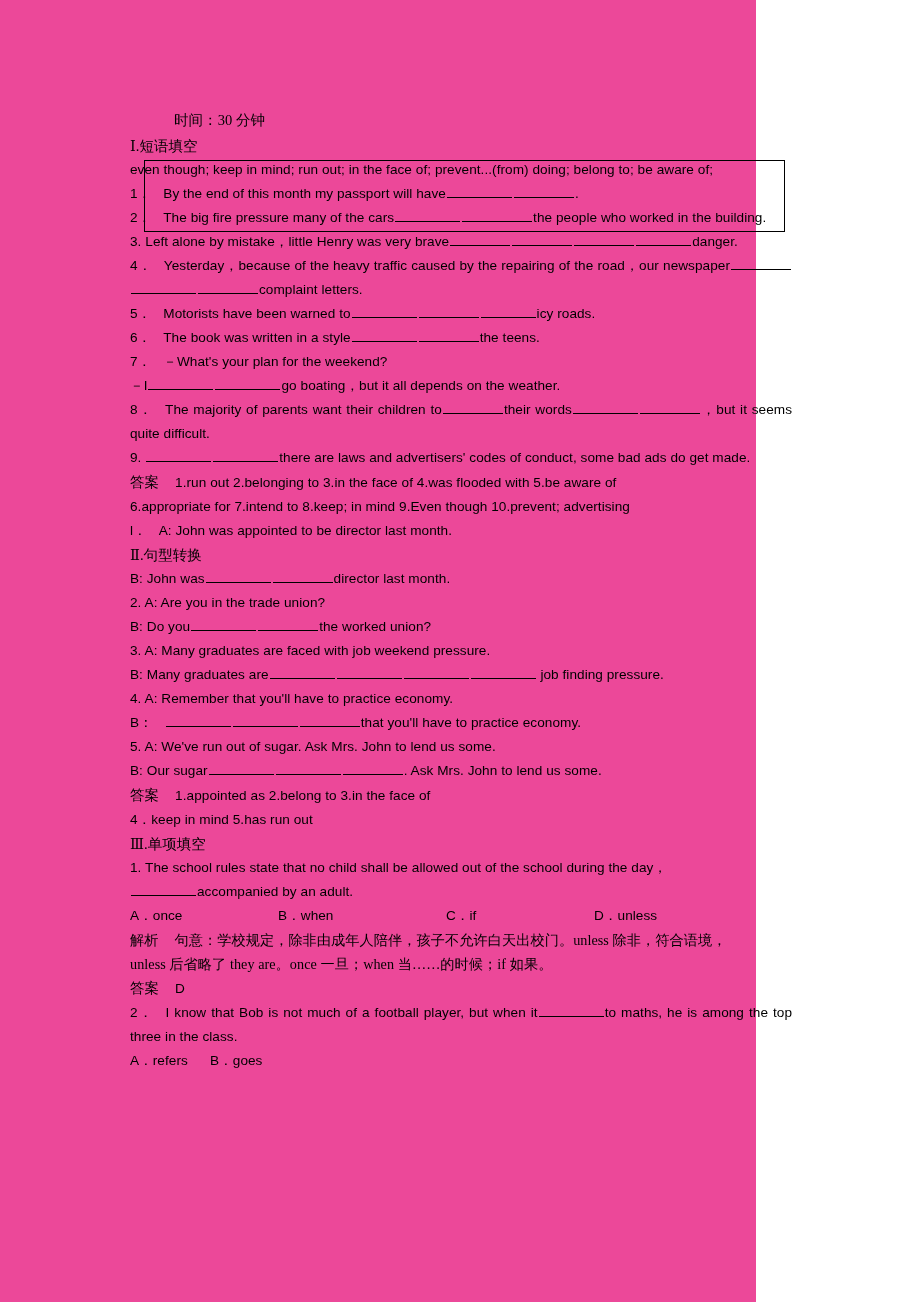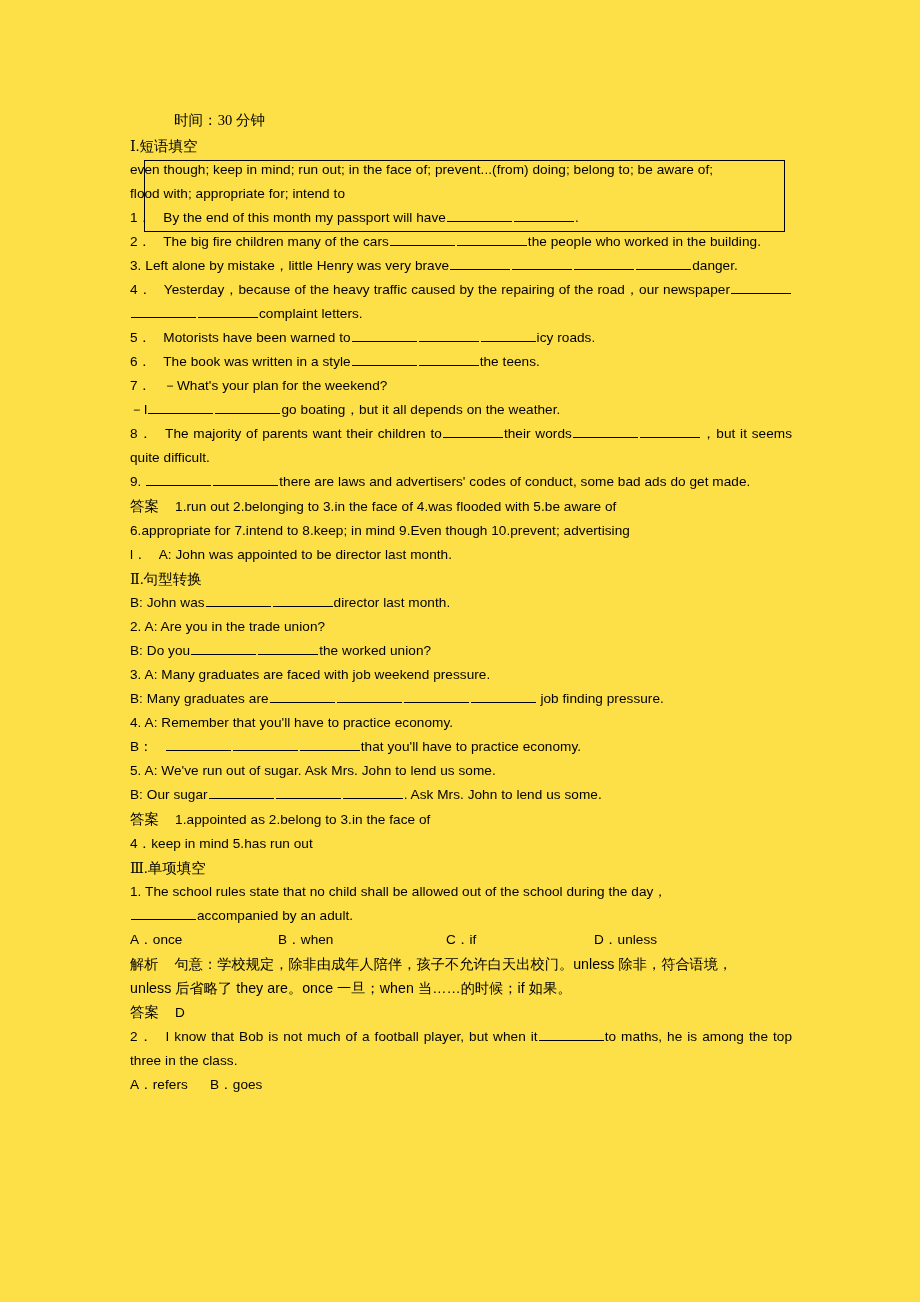--- a/index.html
+++ b/index.html
@@ -12,43 +12,43 @@
     height: 1302px;
     position: relative;
     font-family: "Liberation Sans", "DejaVu Sans", sans-serif;
     color: #000000;
     overflow: hidden;
   }
   .page {
     position: absolute;
     left: 0;
     top: 0;
-    width: 920px;
+    width: 756px;
     height: 1302px;
-    background: #fde047;
+    background: #ec4899;
   }
   .content {
     position: absolute;
     left: 130px;
     top: 108px;
     width: 662px;
   }
   .ln {
     font-size: 13.6px;
     line-height: 24px;
     margin: 0;
     white-space: normal;
     letter-spacing: 0.05px;
   }
   .cn {
     font-family: "Liberation Serif", "DejaVu Serif", serif;
     font-size: 14.5px;
   }
   .cn-sans {
-    font-family: Liberation Sans, sans-serif;
+    font-family: Liberation Serif, serif;
     font-size: 14.2px;
   }
   .justify {
     text-align: justify;
     text-align-last: left;
   }
   .indent-time {
     padding-left: 44px;
   }
   .bk {
@@ -95,28 +95,27 @@
 
   <div class="phrase-box"></div>
 
   <div class="content">
 
     <p class="ln cn indent-time" style="margin-bottom:2px;"><span>时间：30 分钟</span></p>
 
     <p class="ln cn">Ⅰ.短语填空</p>
 
     <p class="ln">even though; keep in mind; run out; in the face of; prevent...(from) doing; belong to; be aware of;</p>
-    <p class="ln">flood with; appropriate for; intend to</p>
 
     <p class="ln">
       <span>1．</span><span class="spacer-sm"></span><span>By the end of this month my passport will have</span><span class="bk w65"></span><span class="bk w60"></span><span>.</span>
     </p>
 
     <p class="ln justify">
-      <span>2．</span><span class="spacer-sm"></span><span>The big fire children many of the cars</span><span class="bk w65"></span><span class="bk w70"></span><span>the people who worked in the building.</span>
+      <span>2．</span><span class="spacer-sm"></span><span>The big fire pressure many of the cars</span><span class="bk w65"></span><span class="bk w70"></span><span>the people who worked in the building.</span>
     </p>
 
     <p class="ln">
       <span>3.</span> <span>Left alone by mistake，little Henry was very brave</span><span class="bk w60"></span><span class="bk w60"></span><span class="bk w60"></span><span class="bk w55"></span><span>danger.</span>
     </p>
 
     <p class="ln justify">
       <span>4．</span><span class="spacer-sm"></span><span>Yesterday，because of the heavy traffic caused by the repairing of the road，our newspaper</span><span class="bk w60"></span><span class="bk w65"></span><span class="bk w60"></span><span>complaint letters.</span>
     </p>
 

